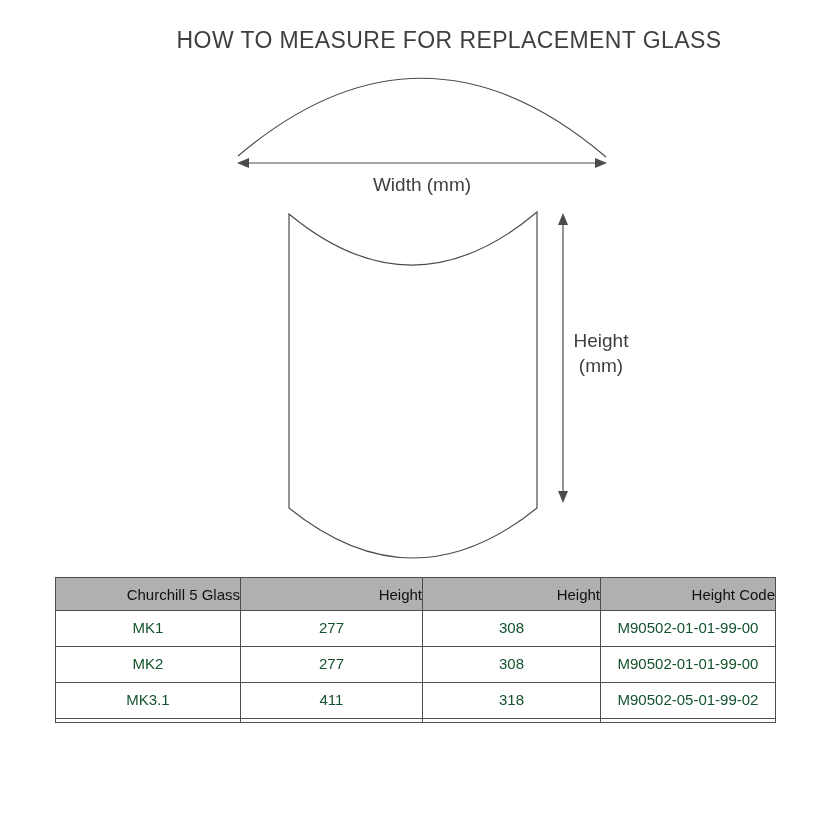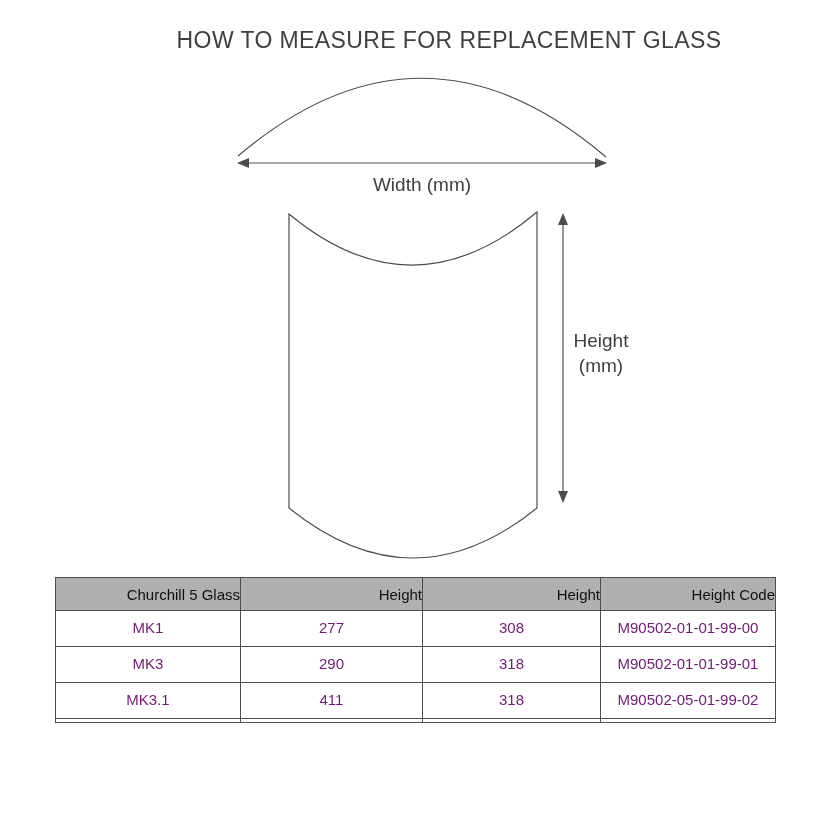--- a/index.html
+++ b/index.html
@@ -77,21 +77,21 @@
     white-space: nowrap;
   }
   .spec-table th {
     background: var(--header-bg, #b0b0b0);
     color: #111111;
     font-weight: 400;
     height: 32px;
     text-align: right;
   }
   .spec-table td {
-    color: #701a75;
+    color: #14532d;
     height: 32px;
     vertical-align: middle;
     padding-bottom: 3px;
   }
   .spec-table tr.sliver td {
     height: 3px;
     padding: 0;
   }
 </style>
 </head>
@@ -141,24 +141,24 @@
       </tr>
     </thead>
     <tbody>
       <tr>
         <td>MK1</td>
         <td>277</td>
         <td>308</td>
         <td>M90502-01-01-99-00</td>
       </tr>
       <tr>
-        <td>MK3</td>
-        <td>290</td>
-        <td>318</td>
-        <td>M90502-01-01-99-01</td>
+        <td>MK2</td>
+        <td>277</td>
+        <td>308</td>
+        <td>M90502-01-01-99-00</td>
       </tr>
       <tr>
         <td>MK3.1</td>
         <td>411</td>
         <td>318</td>
         <td>M90502-05-01-99-02</td>
       </tr>
       <tr class="sliver">
         <td></td>
         <td></td>

